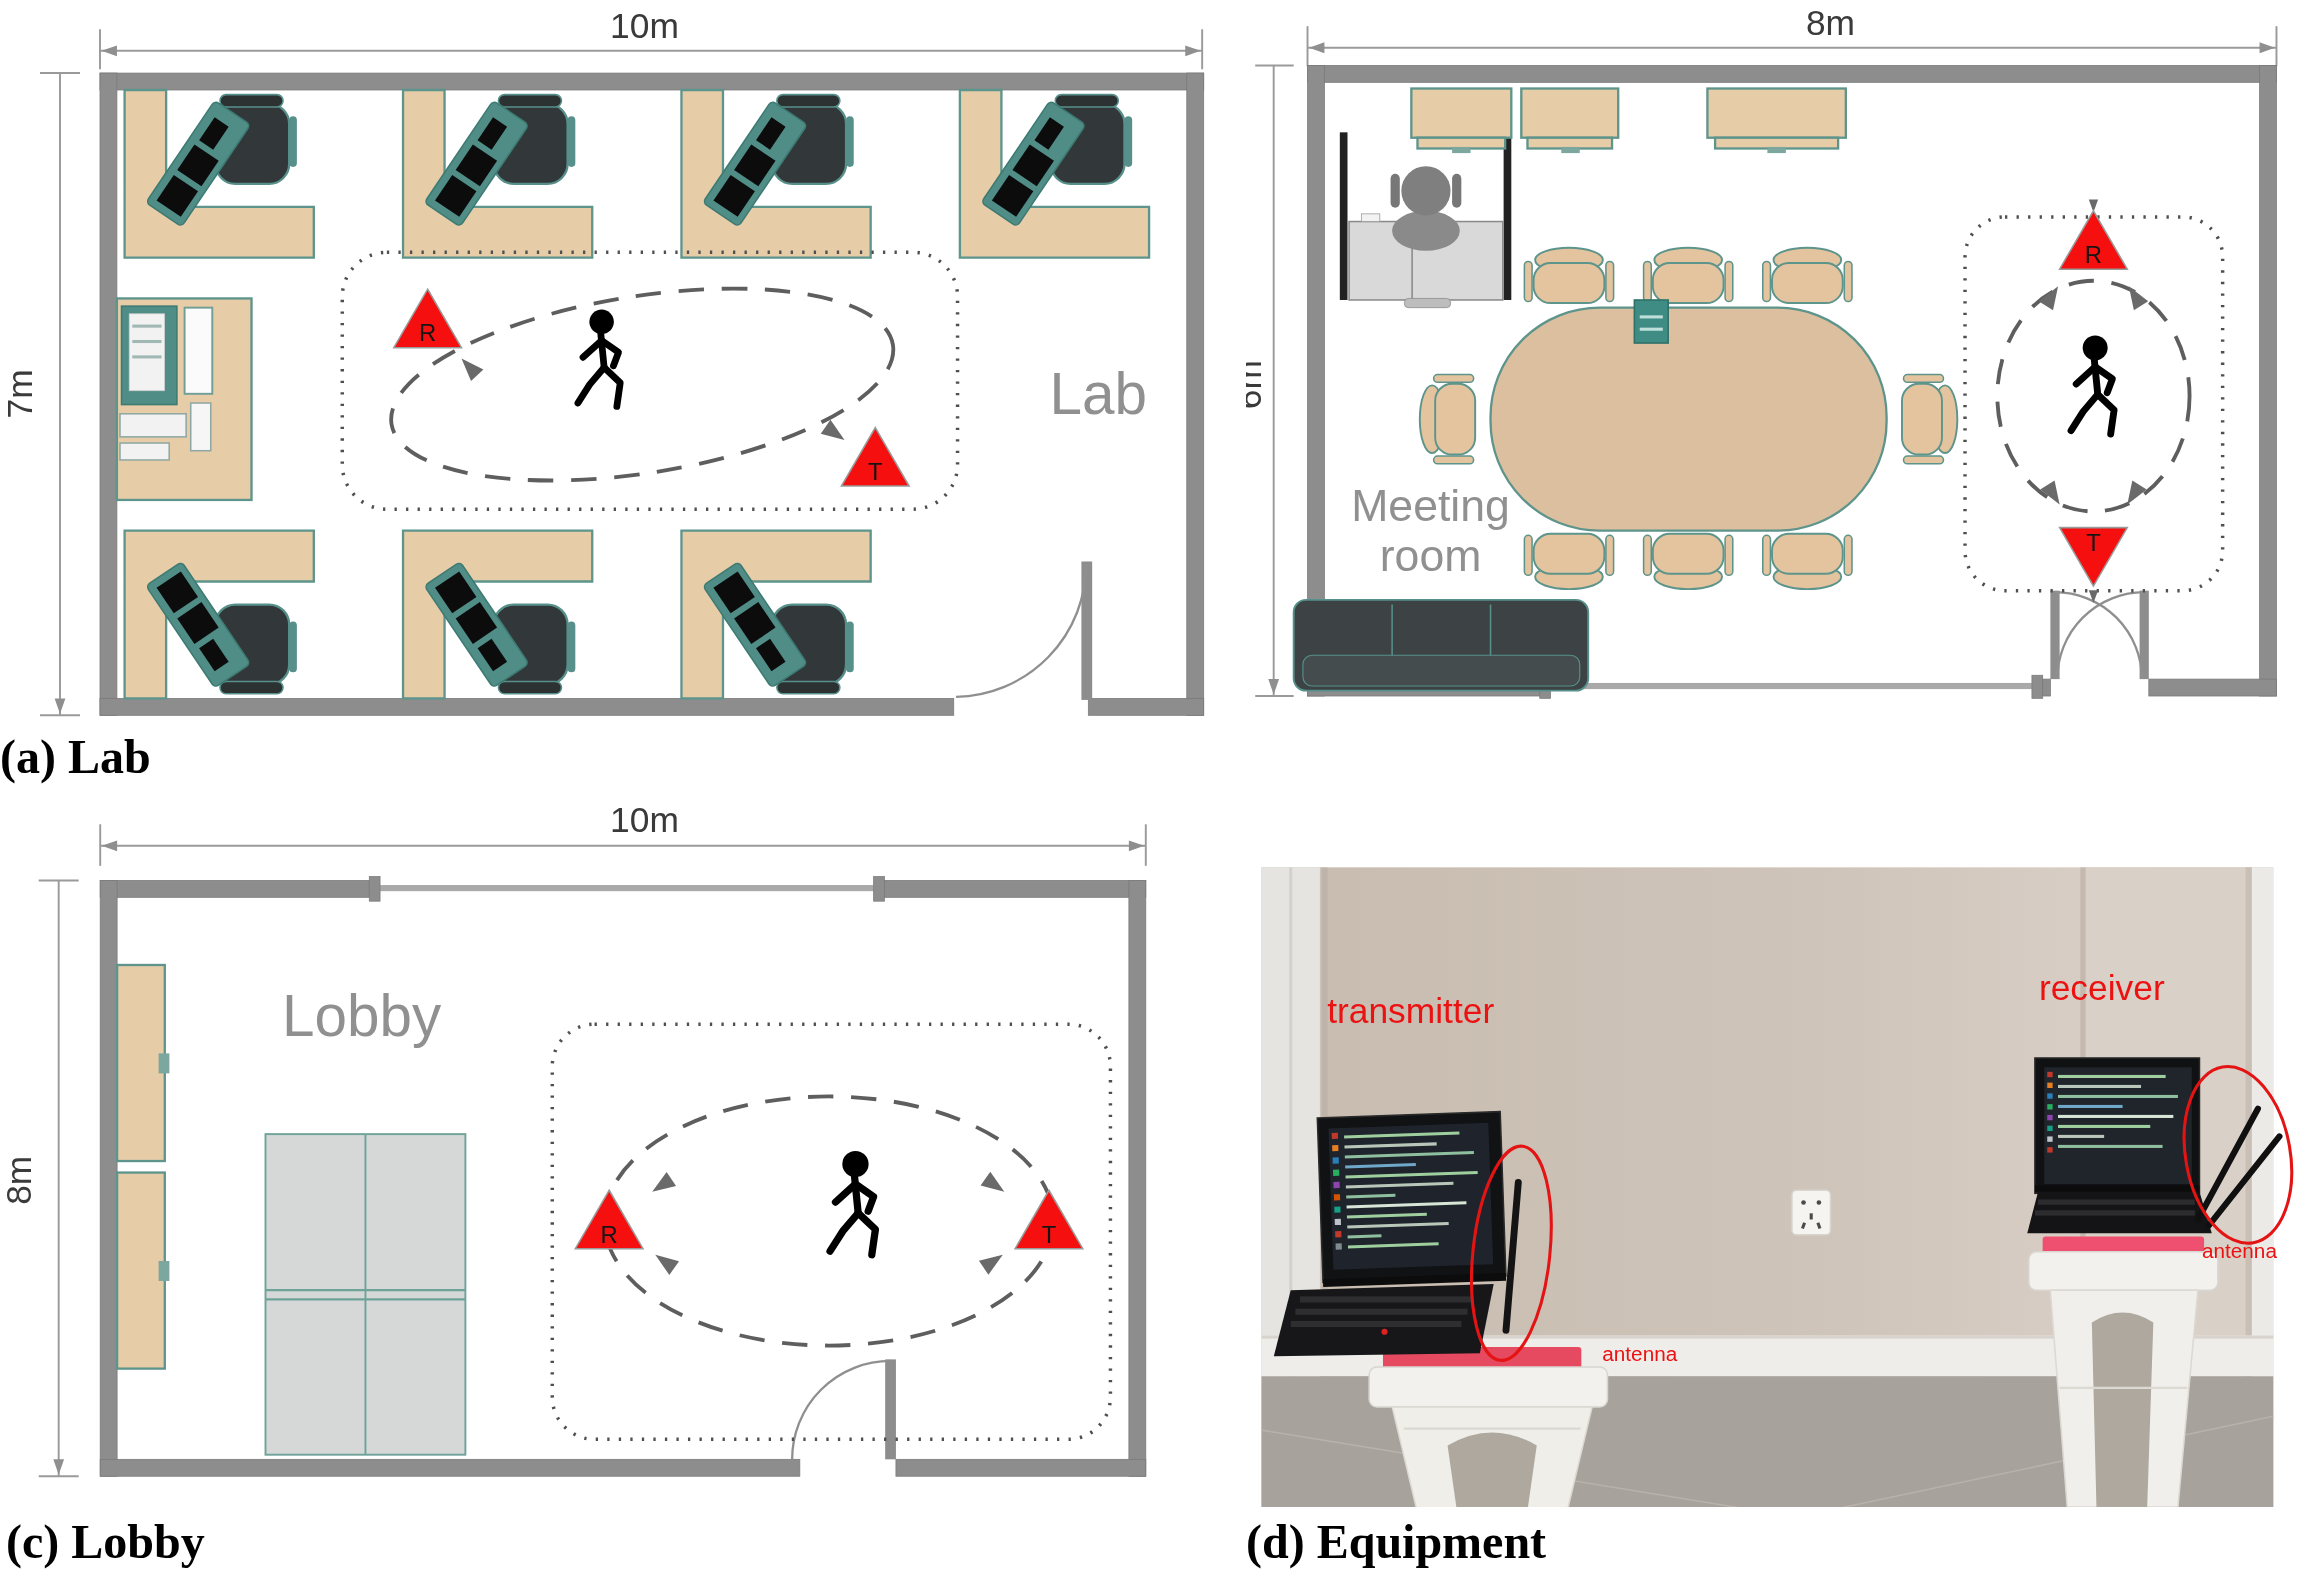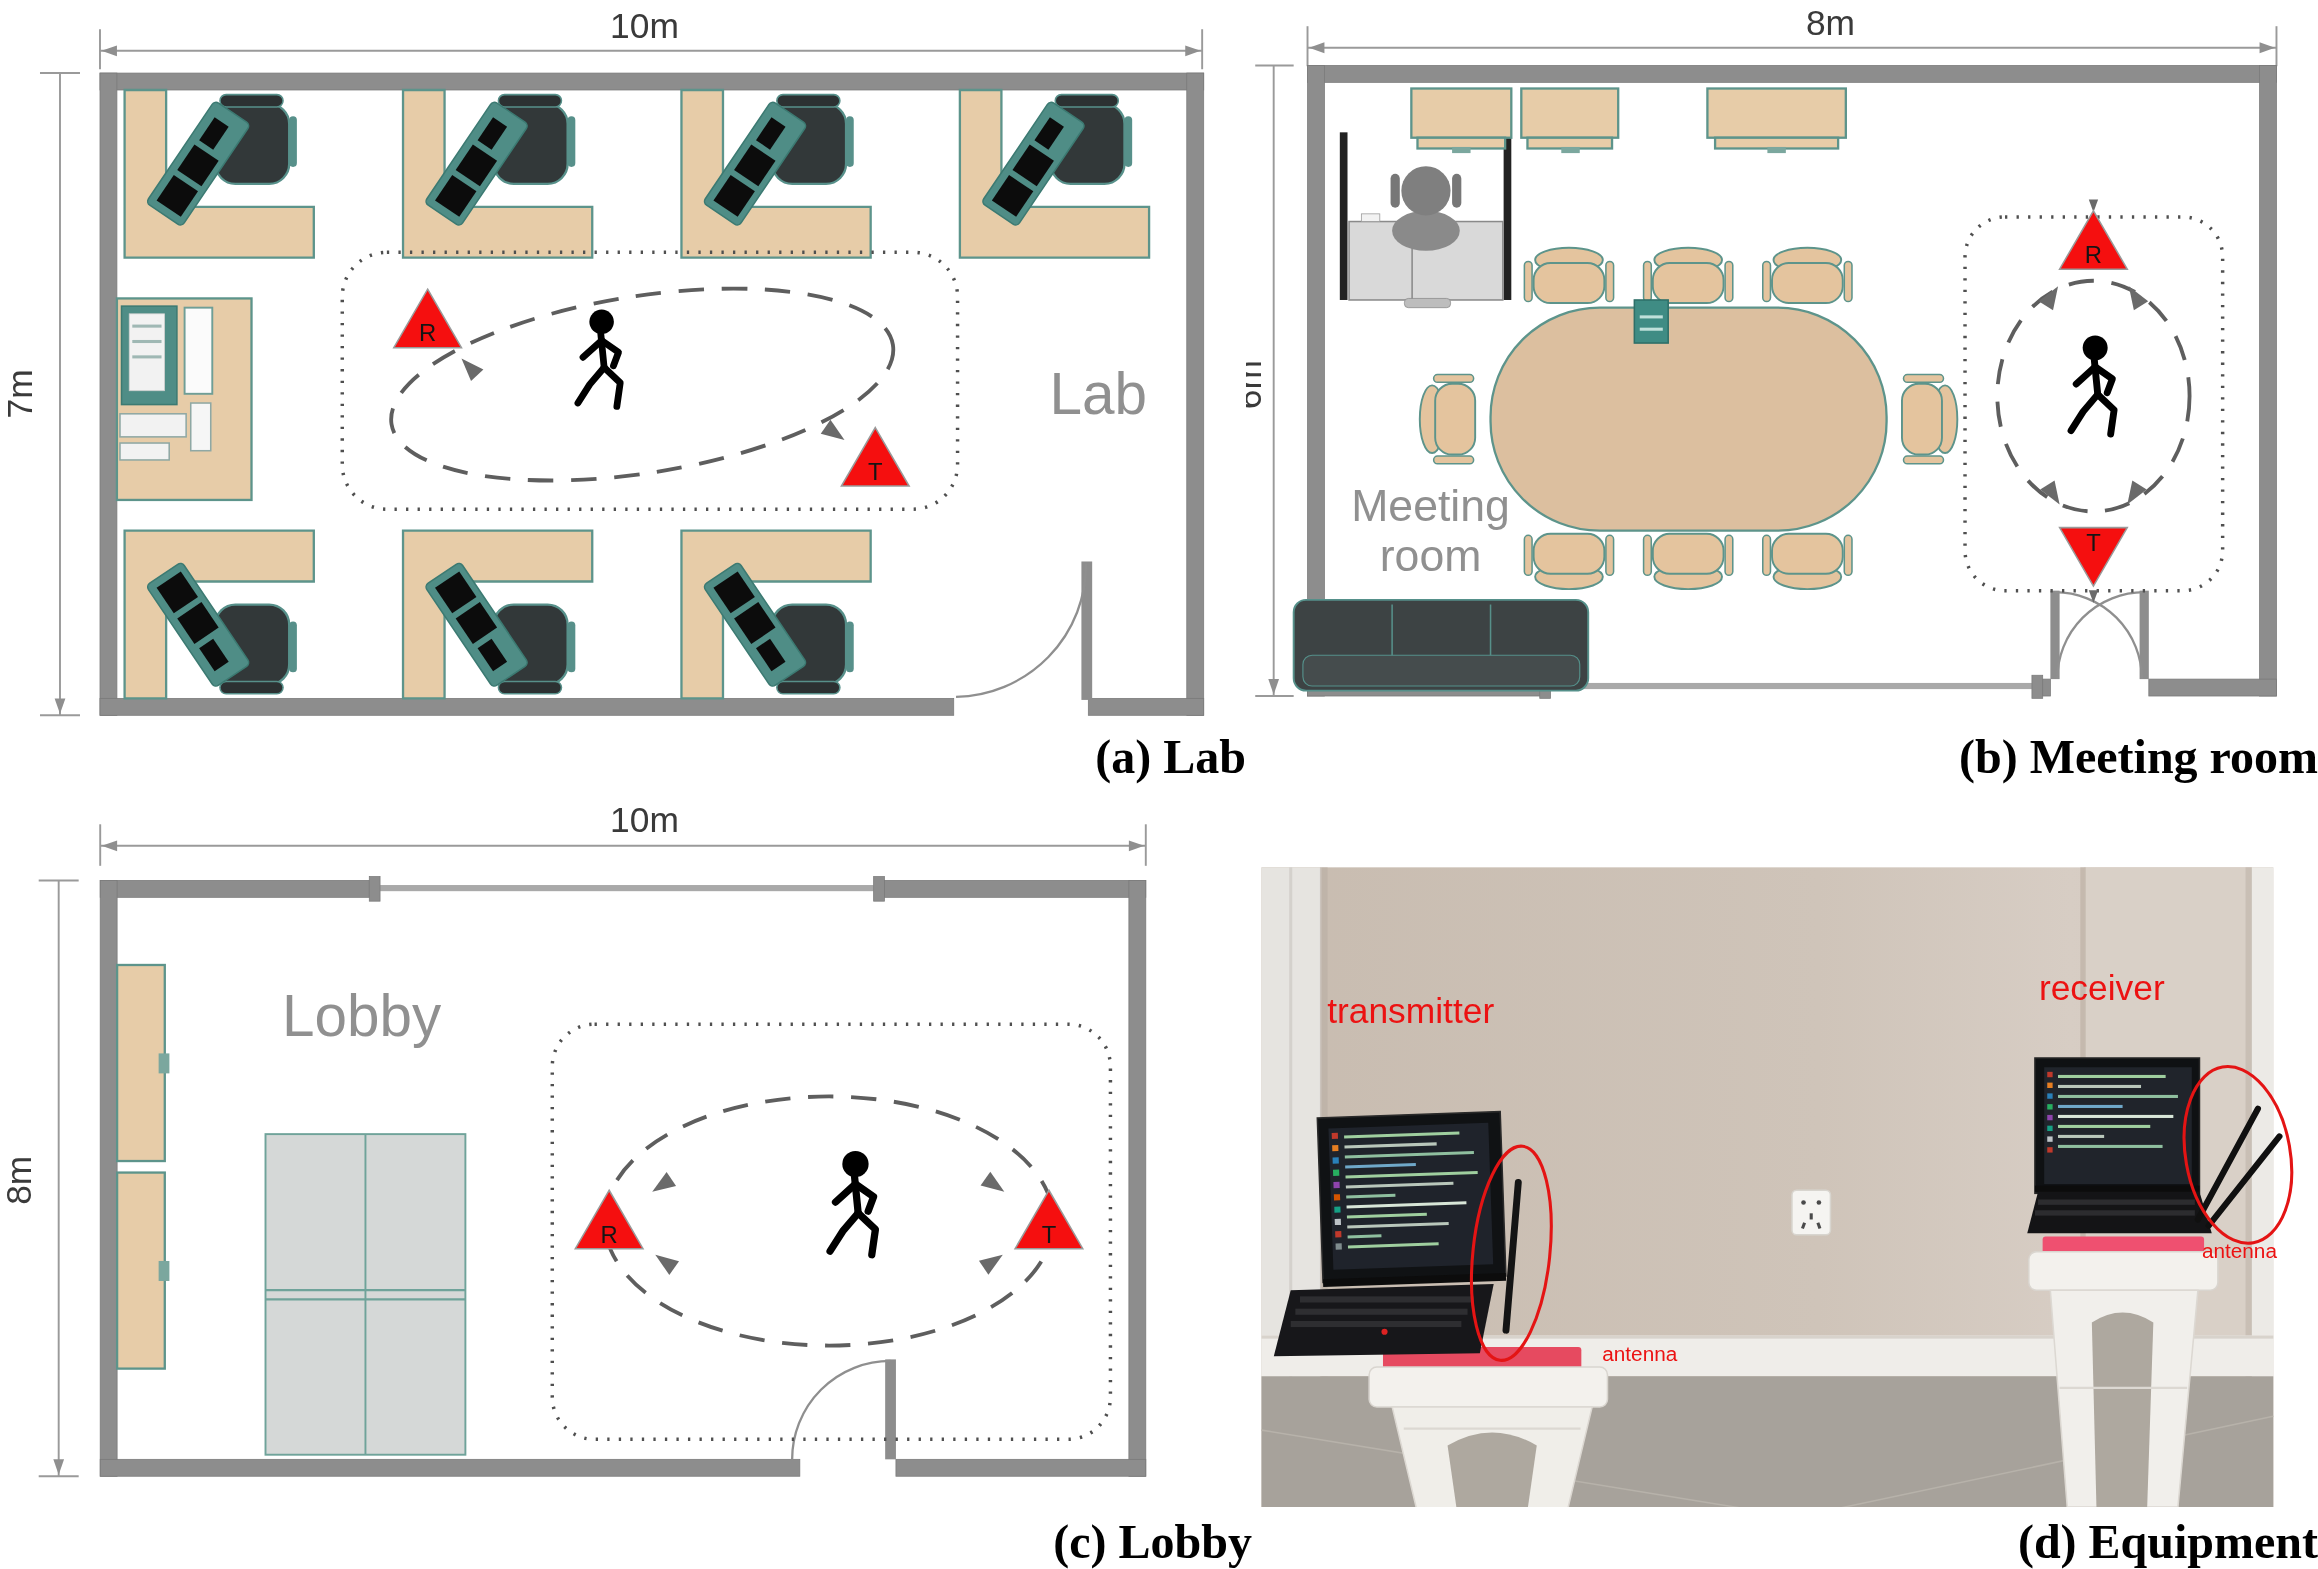--- a/index.html
+++ b/index.html
@@ -1,19 +1,19 @@
 <!DOCTYPE html>
 <html style="font-size:12.3px"><head>
 <meta charset="utf-8">
 <style>
   html,body{margin:0;padding:0;background:#fff;}
   .fig{position:relative;width:2319px;height:1569px;background:#fff;overflow:hidden;
        font-family:"Liberation Sans",sans-serif;}
   .panel{position:absolute;}
-  .caption{position:absolute;text-align:right;font:bold 48px "Liberation Serif",serif;color:#000;}
+  .caption{position:absolute;text-align:left;font:bold 48px "Liberation Serif",serif;color:#000;}
   
   .wall{fill:#8d8d8d;stroke:#7a7a7a;stroke-width:1;}
   .winline{fill:#a9a9a9;}
   .dimline{stroke:#9a9a9a;stroke-width:2.5;fill:none;}
   .dimarr{fill:#8f8f8f;}
   .dimlab{font:400 46px "Liberation Sans",sans-serif;fill:#3a3a3a;text-anchor:middle;}
   .roomlab{font:400 76px "Liberation Sans",sans-serif;fill:#909090;text-anchor:middle;}
   .roomlab2{font:400 58px "Liberation Sans",sans-serif;fill:#909090;text-anchor:middle;}
   .region{fill:none;stroke:#4f4f4f;stroke-width:4.5;stroke-dasharray:3 12;}
   .pathellipse{fill:none;stroke:#5e5e5e;stroke-width:5;stroke-dasharray:33 23;}
@@ -242,21 +242,20 @@
     <use href="#arrh" class="arr" transform="translate(1102,784) rotate(90) scale(0.55)"></use>
   </g>
 
   <use href="#tri-up" transform="translate(1102,316)"></use>
   <text class="trilab" x="1102" y="342">R</text>
   <use href="#tri-up" transform="translate(1102,720) rotate(180)"></use>
   <text class="trilab" x="1102" y="716">T</text>
 
   <use href="#person" transform="translate(1102,515) scale(1.12)"></use>
 </svg>
-<div class="caption" style="left:1246px;top:729px;width:1072px">(b) Meeting room</div>
 
 <svg class="panel" style="left:0;top:792px" width="1246" height="715" viewBox="0 0 1620 930">
   <g>
     <line class="dimline" x1="130" y1="70" x2="1490" y2="70"></line>
     <line class="dimline" x1="130" y1="42" x2="130" y2="96"></line>
     <line class="dimline" x1="1490" y1="42" x2="1490" y2="96"></line>
     <path class="dimarr" d="M132 70 l20 -7 v14 z"></path>
     <path class="dimarr" d="M1488 70 l-20 -7 v14 z"></path>
     <text class="dimlab" x="838" y="52">10m</text>
     <line class="dimline" x1="76" y1="115" x2="76" y2="890"></line>

